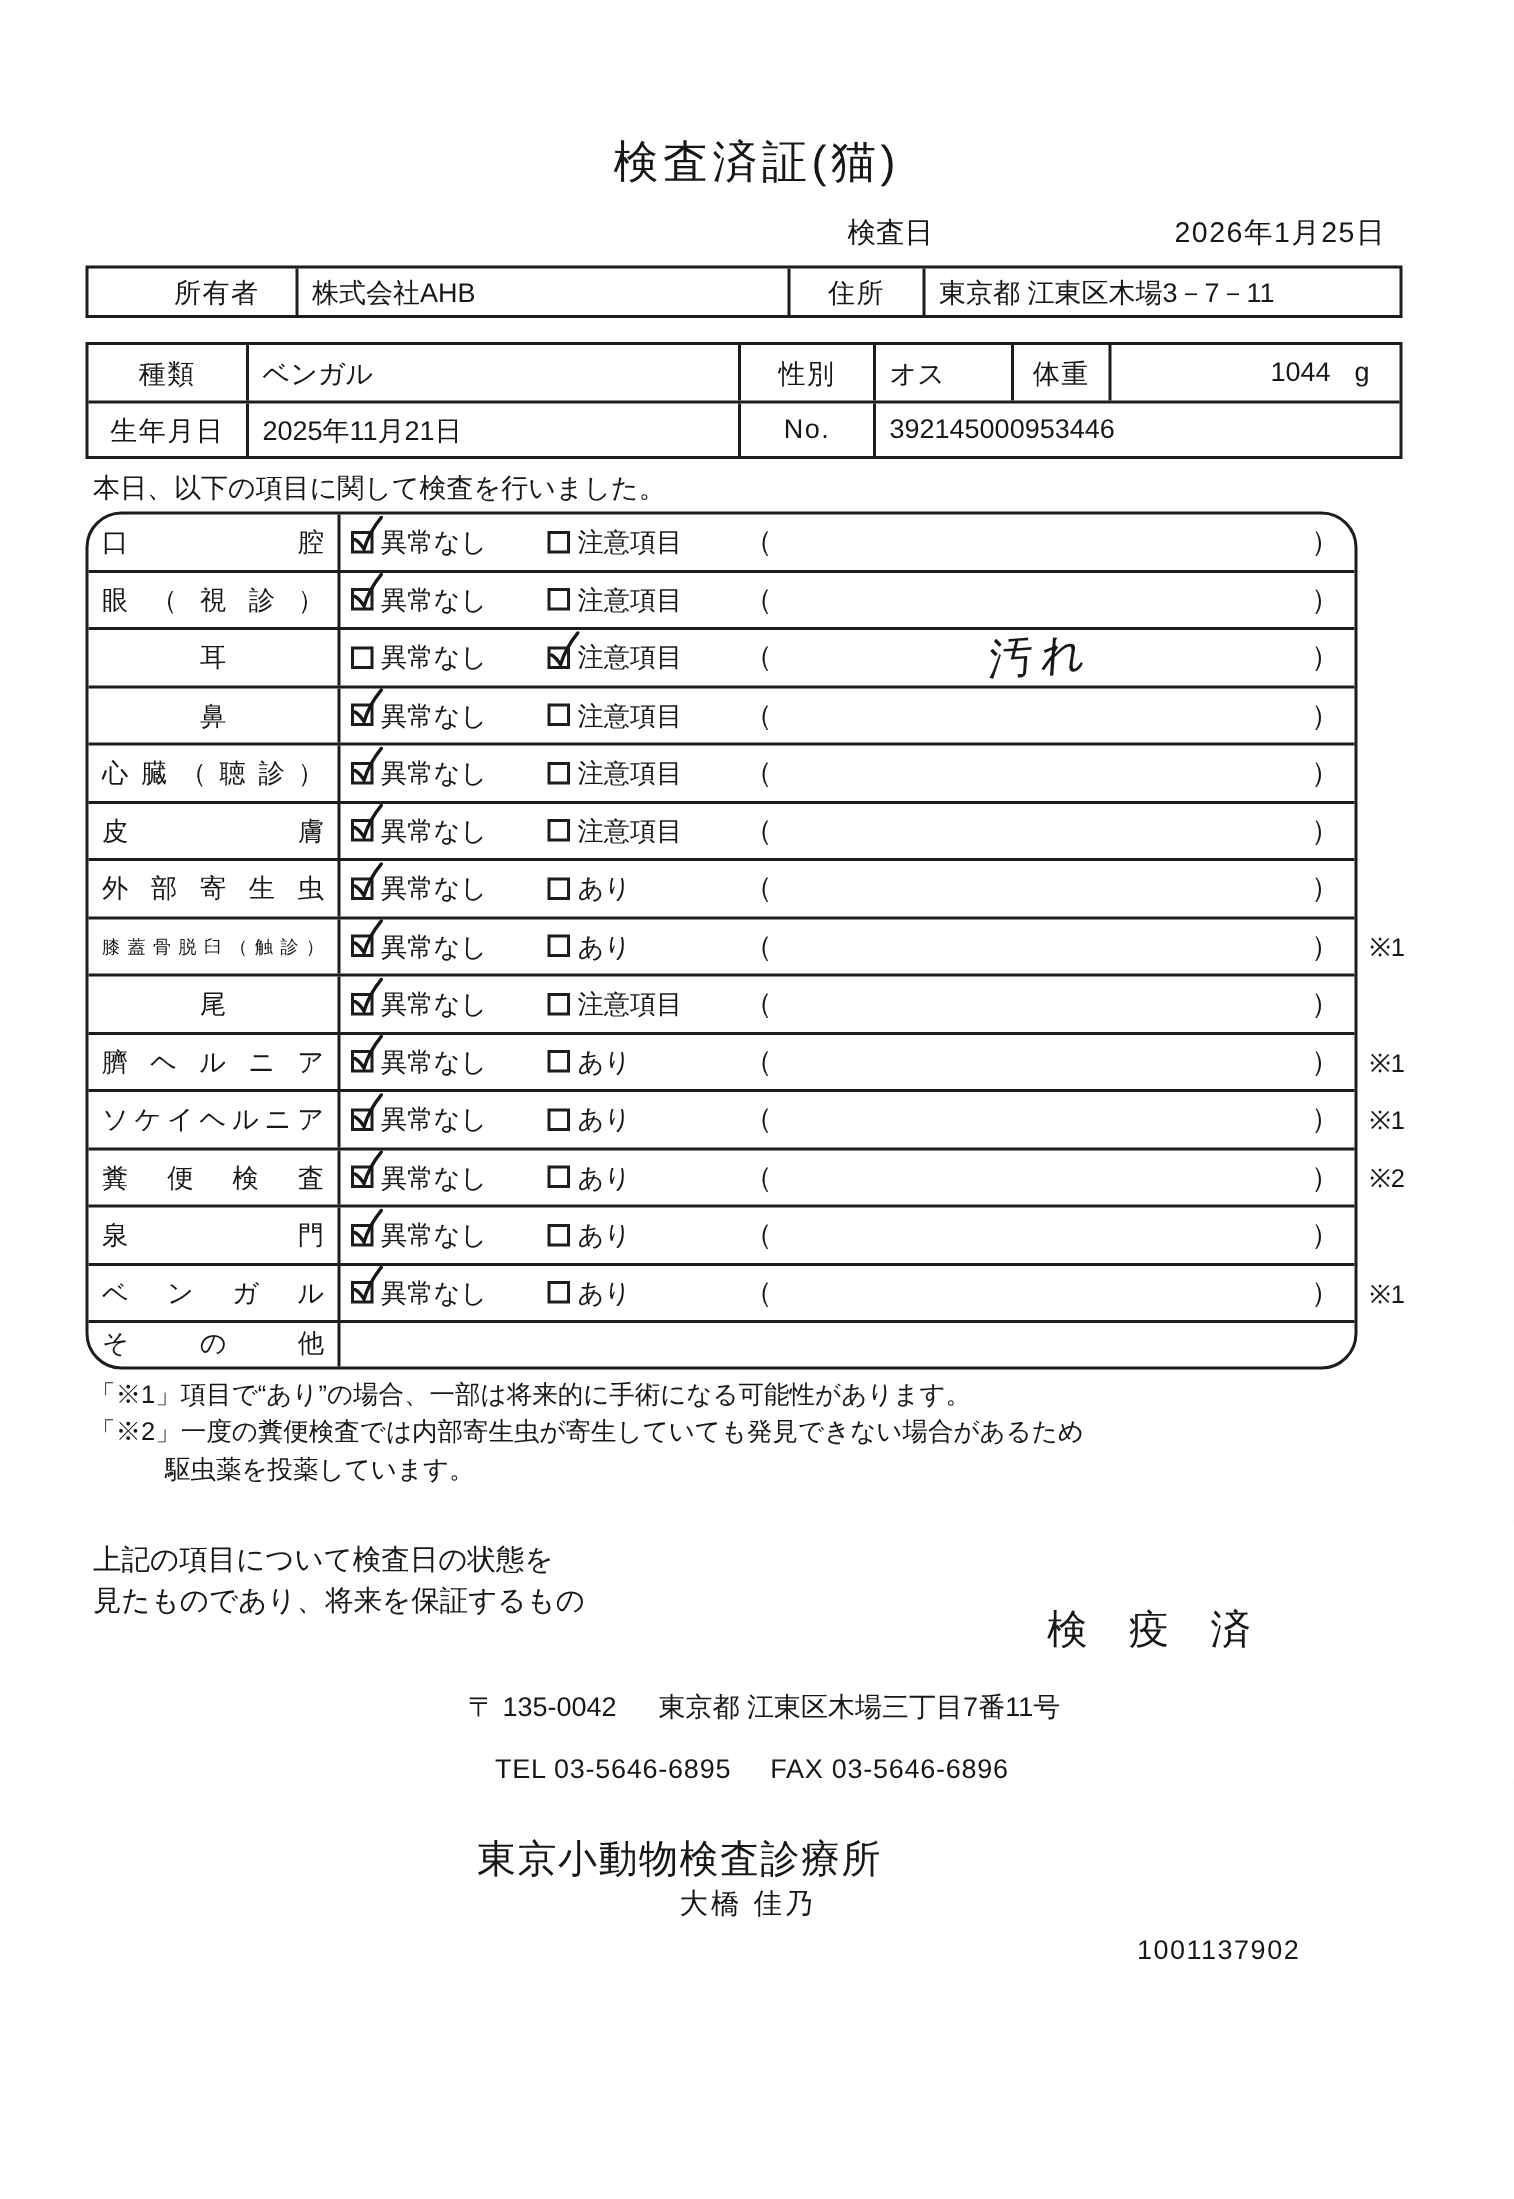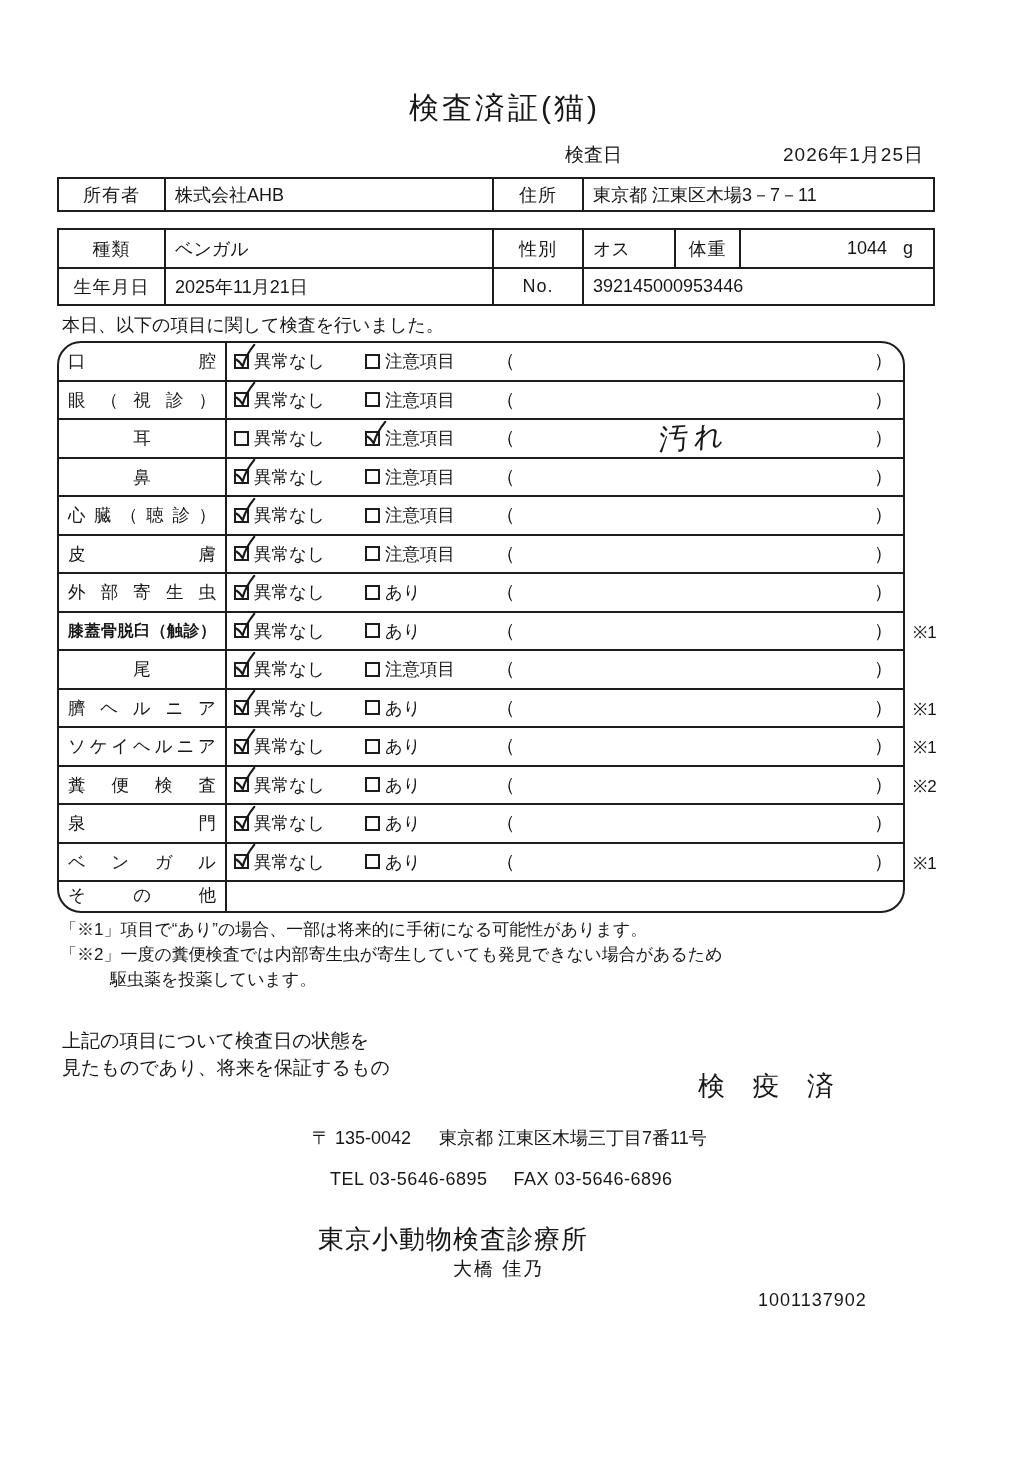--- a/index.html
+++ b/index.html
@@ -12,38 +12,38 @@
   .date-value { position:absolute; left:783px; top:142px; font-size:19px; letter-spacing:1px; }
 
   .tbl { position:absolute; border:2px solid #1d1d1d; }
   .grid-row { display:grid; }
   .cell { display:flex; align-items:center; font-size:18px; overflow:hidden; white-space:nowrap; }
   .cell + .cell { border-left:2px solid #1d1d1d; }
   .cell.label { justify-content:center; letter-spacing:1px; }
   .cell.value { padding-left:9px; }
 
   .owner-tbl { left:57px; top:177px; width:878px; }
-  .owner-row { grid-template-columns:105px 328px 90px 1fr; height:31px; }
+  .owner-row { grid-template-columns:105px 328px 90px 1fr; height:31px;padding-left:33px; }
 
   .animal-tbl { left:57px; top:228px; width:878px; }
   .animal-row1 { grid-template-columns:105px 328px 90px 92px 65px 1fr; height:37px; }
   .animal-row2 { grid-template-columns:105px 328px 90px 1fr; height:37px; border-top:2px solid #1d1d1d; }
   .weight-cell { justify-content:flex-end; padding-right:20px; gap:16px; }
 
   .intro { position:absolute; left:62px; top:313px; font-size:18px; }
 
   .main-tbl { left:57px; top:341px; width:848px;border-radius:24px; }
   .t-row { display:flex; height:38.5px; border-bottom:2px solid #1d1d1d; position:relative; }
   .t-row:last-child { border-bottom:none; }
   .t-row.no-options { height:29px; }
   .item { width:168px; border-right:2px solid #1d1d1d; padding:0 9px; font-size:17.5px; line-height:36px; overflow:hidden; white-space:nowrap; }
   .no-options .item { line-height:27px; }
   .item.center { text-align:center; }
   .item.justify { text-align:justify; text-align-last:justify; white-space:normal; }
-  .item.tight { font-size:16px;font-weight:bold; }
+  .item.tight { font-size:12px; }
   .content { flex:1; display:flex; align-items:center; padding-left:7px; font-size:17.5px; min-width:0; }
   .opt { display:flex; align-items:center; width:131px; flex:none; }
   .cb { width:15px; height:15px; border:2px solid #1d1d1d; margin-right:5px; position:relative; flex:none; }
   .check { position:absolute; left:-3px; top:-14px; width:24px; height:28px; display:none; }
   .cb.checked .check { display:block; }
   .opt-label { white-space:nowrap; }
   .paren-open, .paren-close { font-size:19px; flex:none; }
   .paren-close { margin-right:10px; }
   .note { flex:1; text-align:center; font-size:29px; letter-spacing:6px; transform:rotate(-4deg) skewX(-8deg); min-width:0; }
   .mark { position:absolute; left:calc(100% + 10px); top:50%; transform:translateY(-50%); font-size:17px; white-space:nowrap; }

